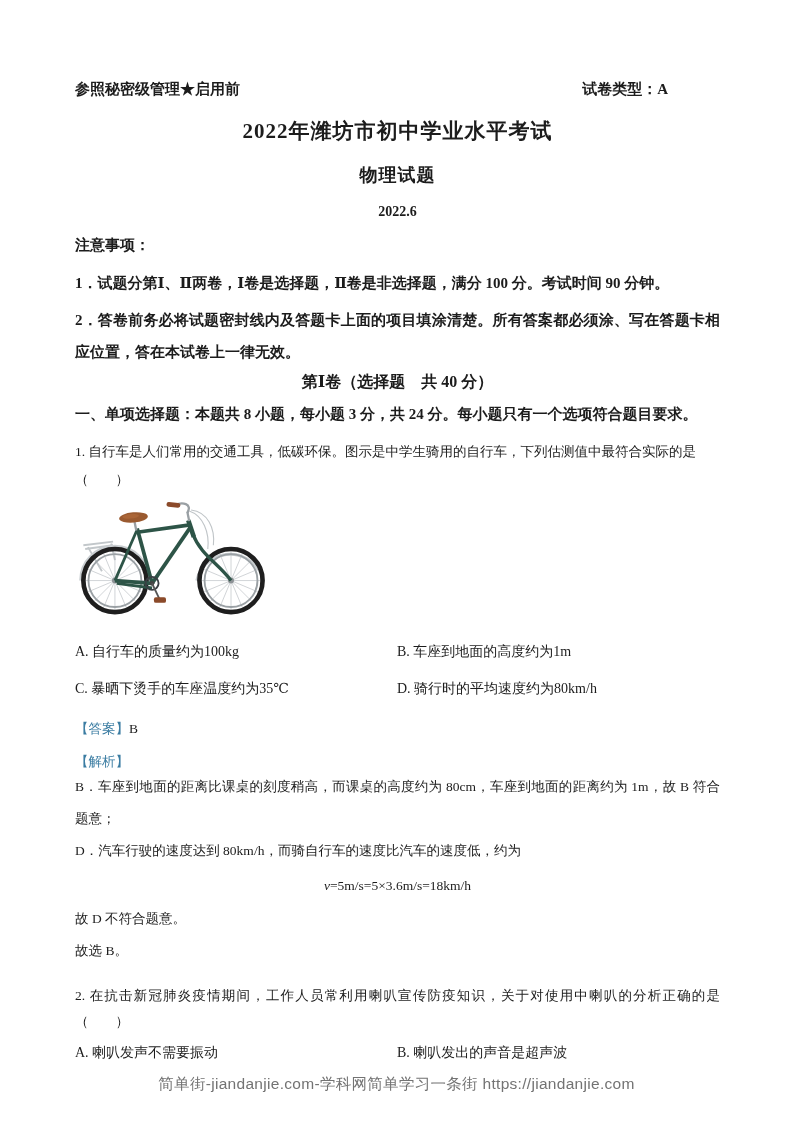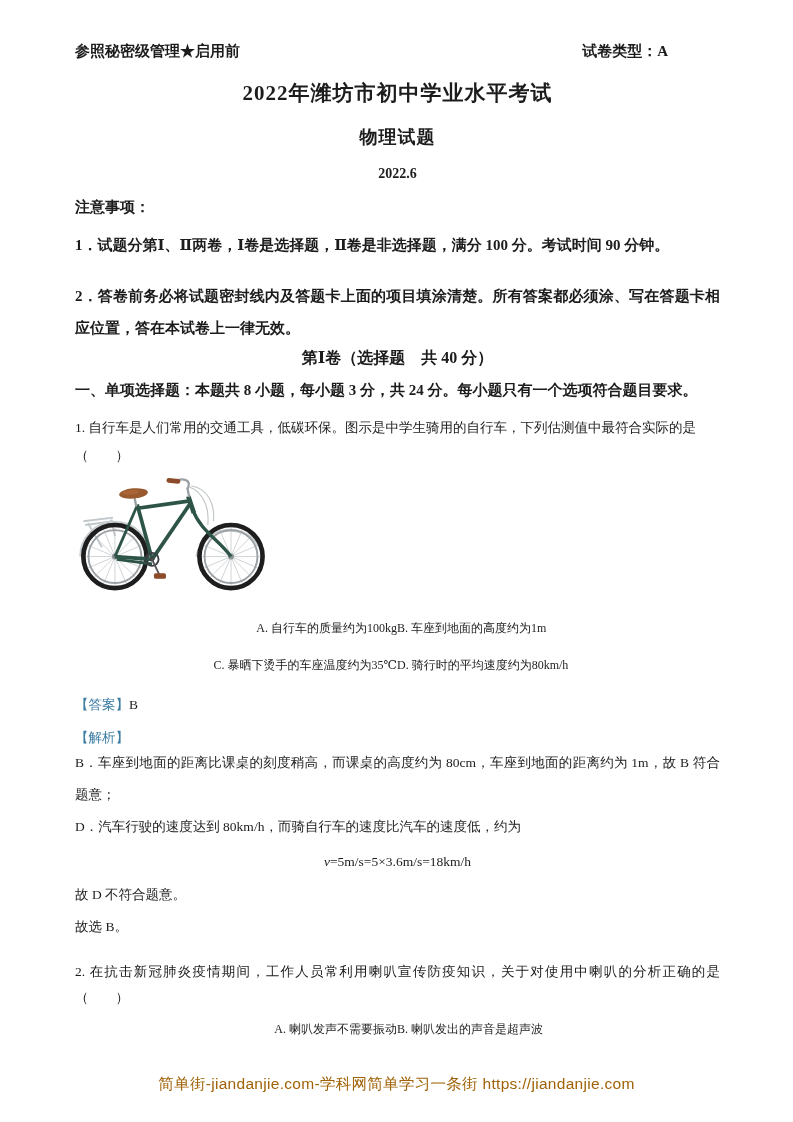--- a/index.html
+++ b/index.html
@@ -10,21 +10,21 @@
     background:#ffffff;
     font-family:"Liberation Serif","DejaVu Serif",serif;
     color:#1c1c1c;
     overflow:hidden;
   }
   .content{
     position:absolute;left:75px;top:0;width:645px;
   }
   .header-row{
     display:flex;align-items:baseline;
-    padding-top:42px;
+    padding-top:80px;
     font-size:15px;font-weight:bold;
   }
   .header-right{margin-left:auto;margin-right:52px;}
   .doc-title{
     margin-top:18px;text-align:center;
     font-size:21px;font-weight:bold;letter-spacing:1px;
   }
   .doc-subtitle{
     margin-top:18px;text-align:center;
     font-size:18px;font-weight:bold;letter-spacing:1px;
@@ -46,21 +46,21 @@
   }
   .section-intro{
     margin-top:9px;font-size:15px;font-weight:bold;line-height:24px;
   }
   .q-stem{
     margin-top:11px;font-size:13.5px;line-height:30px;text-align:justify;
   }
   .q-paren{font-size:13.5px;line-height:26px;}
   .figure{margin-top:4px;height:130px;}
   .opt-row{
-    display:flex;font-size:12px;line-height:20px;text-align:right;
+    display:flex;font-size:14px;line-height:20px;
   }
   .opt-row.first{margin-top:15px;}
   .opt-row.second{margin-top:17px;}
   .opt-left{width:322px;flex:none;}
   .answer-line{margin-top:21px;font-size:13.5px;}
   .blue{color:#3a7ca2;}
   .analysis-line{margin-top:15px;font-size:13.5px;}
   .detail-para{
     margin-top:0;font-size:13.5px;line-height:32px;text-align:justify;
   }
@@ -68,41 +68,41 @@
   .formula{
     margin-top:6px;margin-bottom:4px;text-align:center;font-size:13.5px;line-height:26px;
   }
   .formula i{font-style:italic;}
   .q2-stem{margin-top:16px;font-size:13.5px;line-height:26px;}
   .q2-opts{margin-top:8px;}
   .footer{
     position:absolute;left:0;bottom:27px;width:100%;
     text-align:center;
     font-family:"Liberation Sans","DejaVu Sans",sans-serif;
-    font-size:15.5px;color:#a16207;letter-spacing:0.3px;
+    font-size:15.5px;color:#737373;letter-spacing:0.3px;
   }
 </style>
 </head>
 <body>
 
 <div class="page">
   <div class="content">
 
     <div class="header-row">
       <span>参照秘密级管理★启用前</span>
       <span class="header-right">试卷类型：A</span>
     </div>
 
     <div class="doc-title">2022年潍坊市初中学业水平考试</div>
     <div class="doc-subtitle">物理试题</div>
     <div class="doc-date">2022.6</div>
 
     <div class="notice-heading">注意事项：</div>
     <div class="notice-item">1．试题分第Ⅰ、Ⅱ两卷，Ⅰ卷是选择题，Ⅱ卷是非选择题，满分 100 分。考试时间 90 分钟。</div>
-    <div class="notice-item" style="margin-top:19px;">2．答卷前务必将试题密封线内及答题卡上面的项目填涂清楚。所有答案都必须涂、写在答题卡相应位置，答在本试卷上一律无效。</div>
+    <div class="notice-item" style="margin-top:5px;">2．答卷前务必将试题密封线内及答题卡上面的项目填涂清楚。所有答案都必须涂、写在答题卡相应位置，答在本试卷上一律无效。</div>
 
     <div class="section-title">第Ⅰ卷（选择题　共 40 分）</div>
     <div class="section-intro">一、单项选择题：本题共 8 小题，每小题 3 分，共 24 分。每小题只有一个选项符合题目要求。</div>
 
     <div class="q-stem">1. 自行车是人们常用的交通工具，低碳环保。图示是中学生骑用的自行车，下列估测值中最符合实际的是</div>
     <div class="q-paren">（　　）</div>
 
     <div class="figure">
       <svg width="195" height="130" viewBox="0 0 200 140">
 

